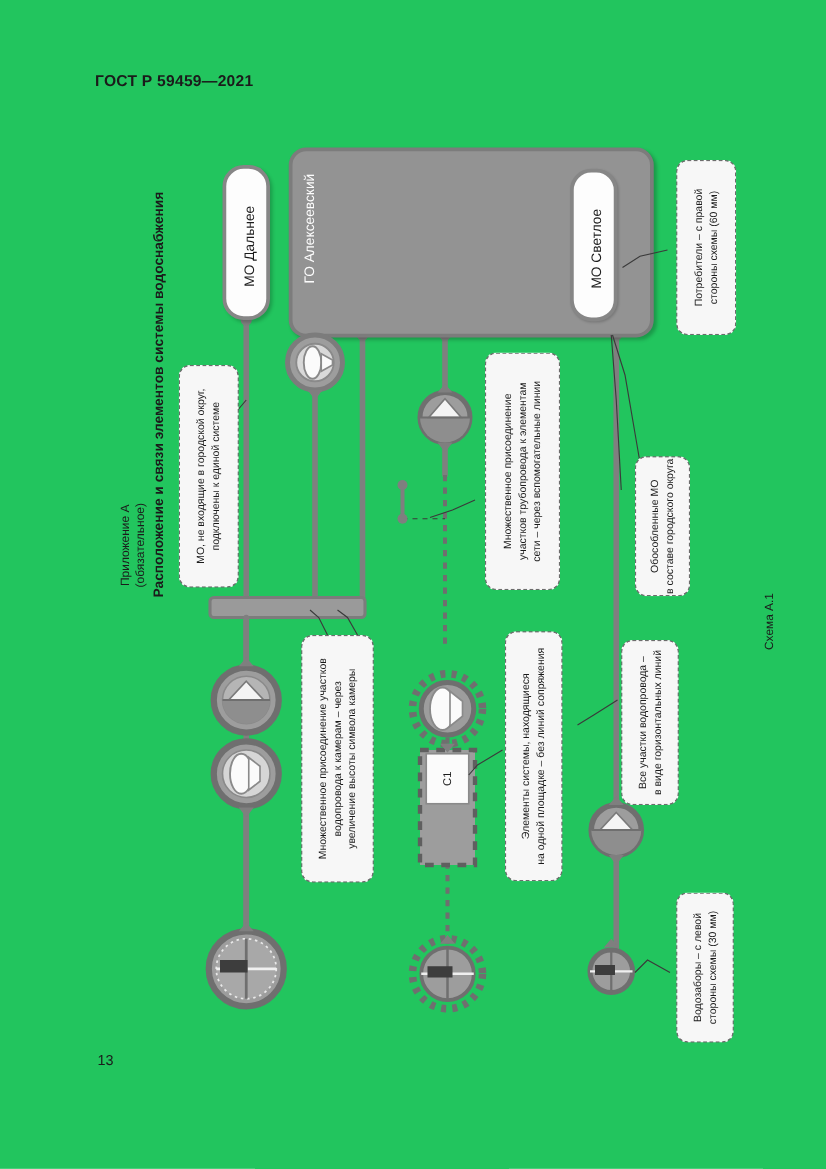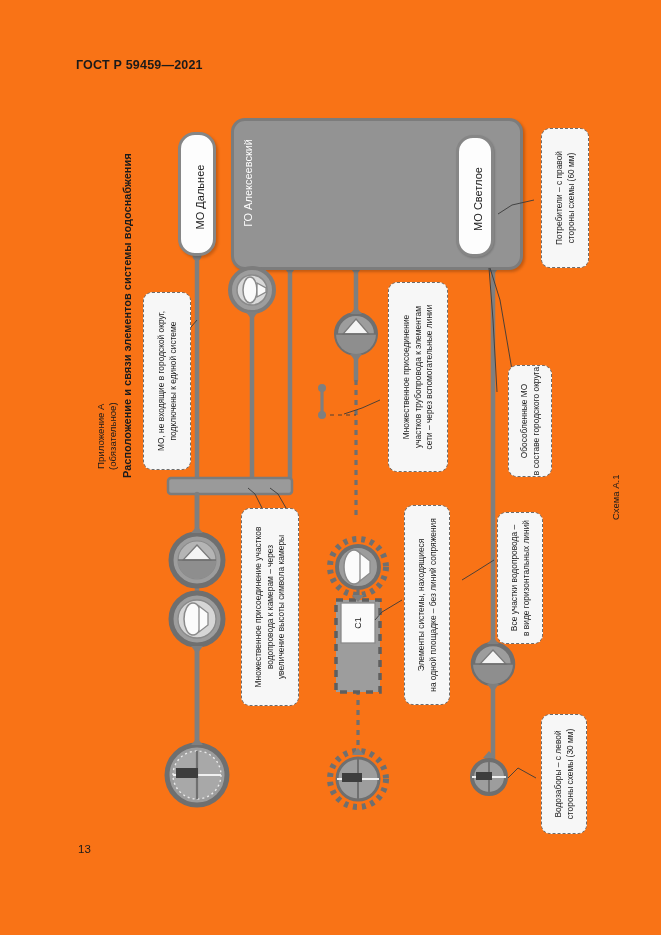--- a/index.html
+++ b/index.html
@@ -6,21 +6,21 @@
   html, body { margin:0; padding:0; }
   body {
     width: 661px; height: 935px;
     background: #f7f7f7;
     font-family: "Liberation Sans", sans-serif;
     position: relative;
     overflow: hidden;
   }
   #page {
     position: absolute; inset: 0;
-    background: #f97316;
+    background: #22c55e;
   }
 
   
   .doc-header {
     position: absolute;
     left: 76px; top: 58px;
     font-size: 12.5px;
     font-weight: bold;
     letter-spacing: .2px;
     color: #1b1b1b;

